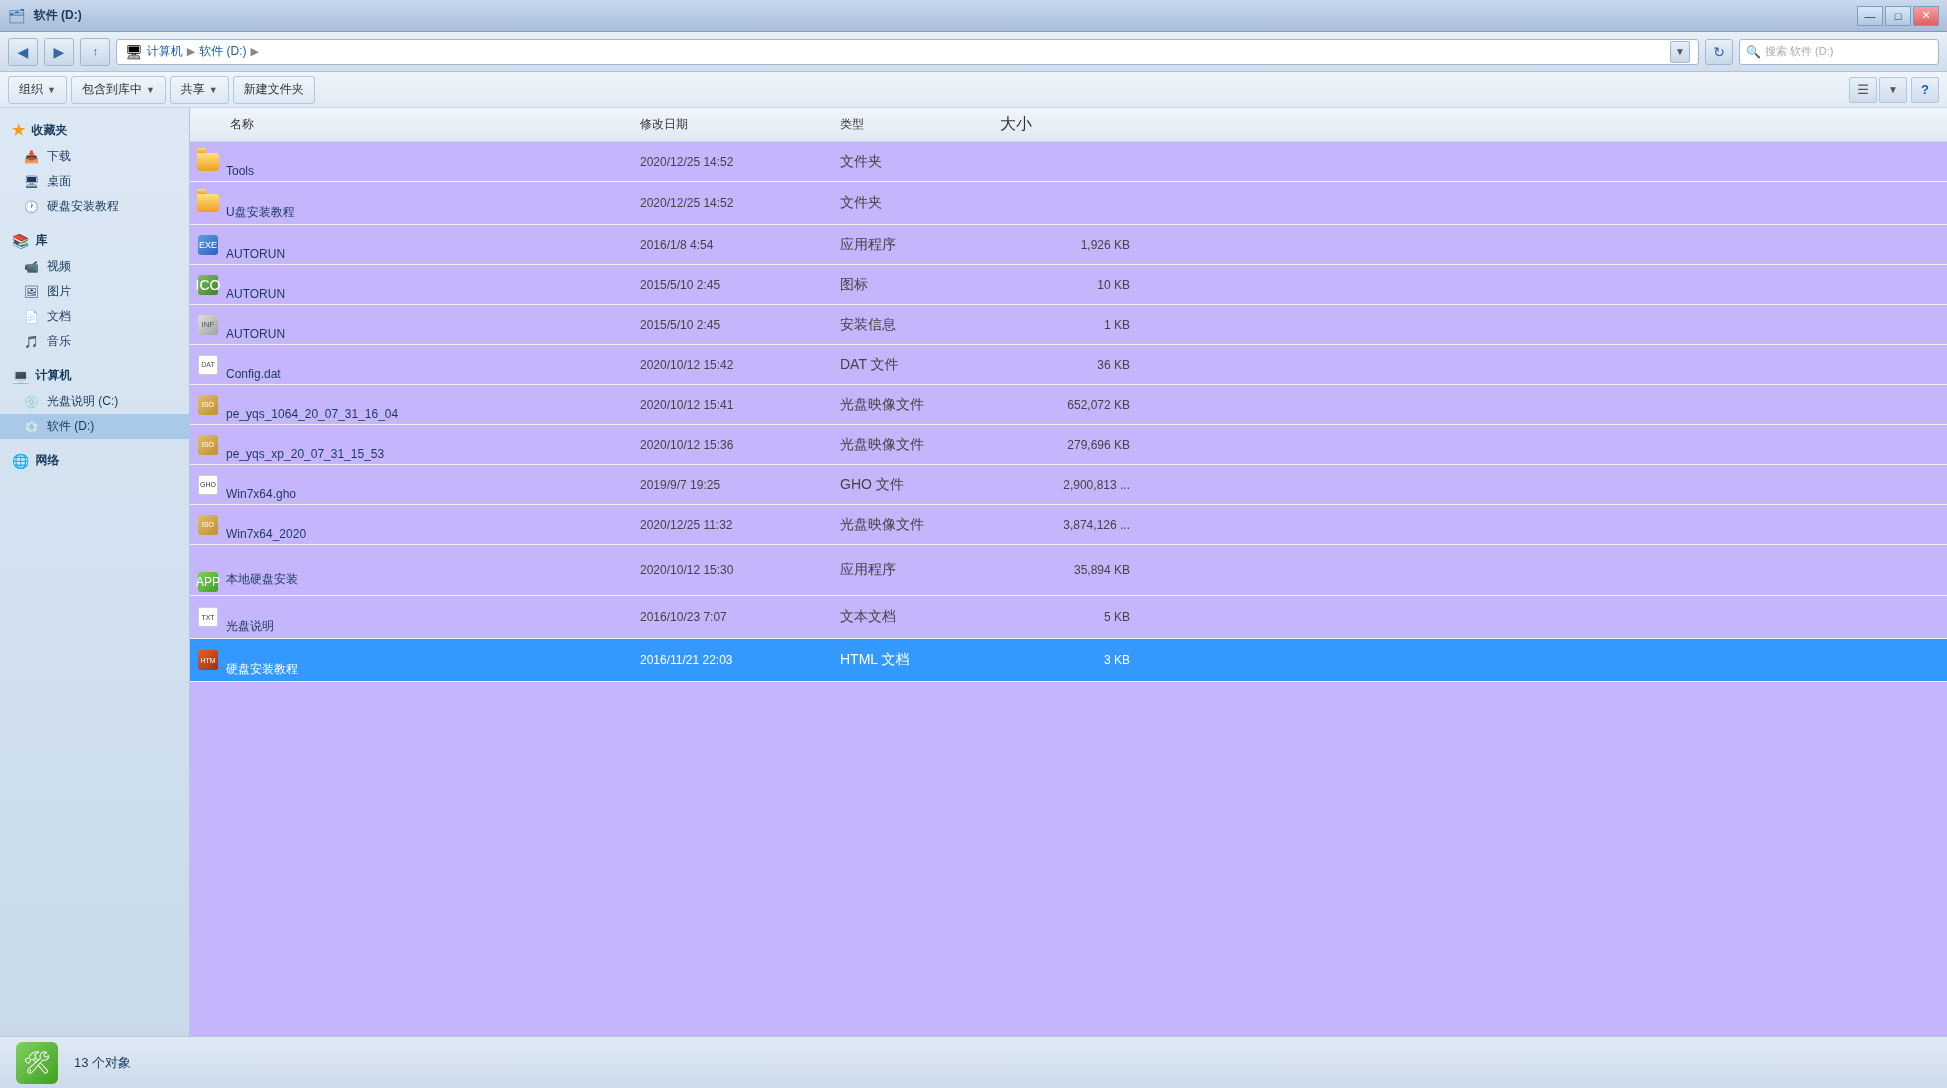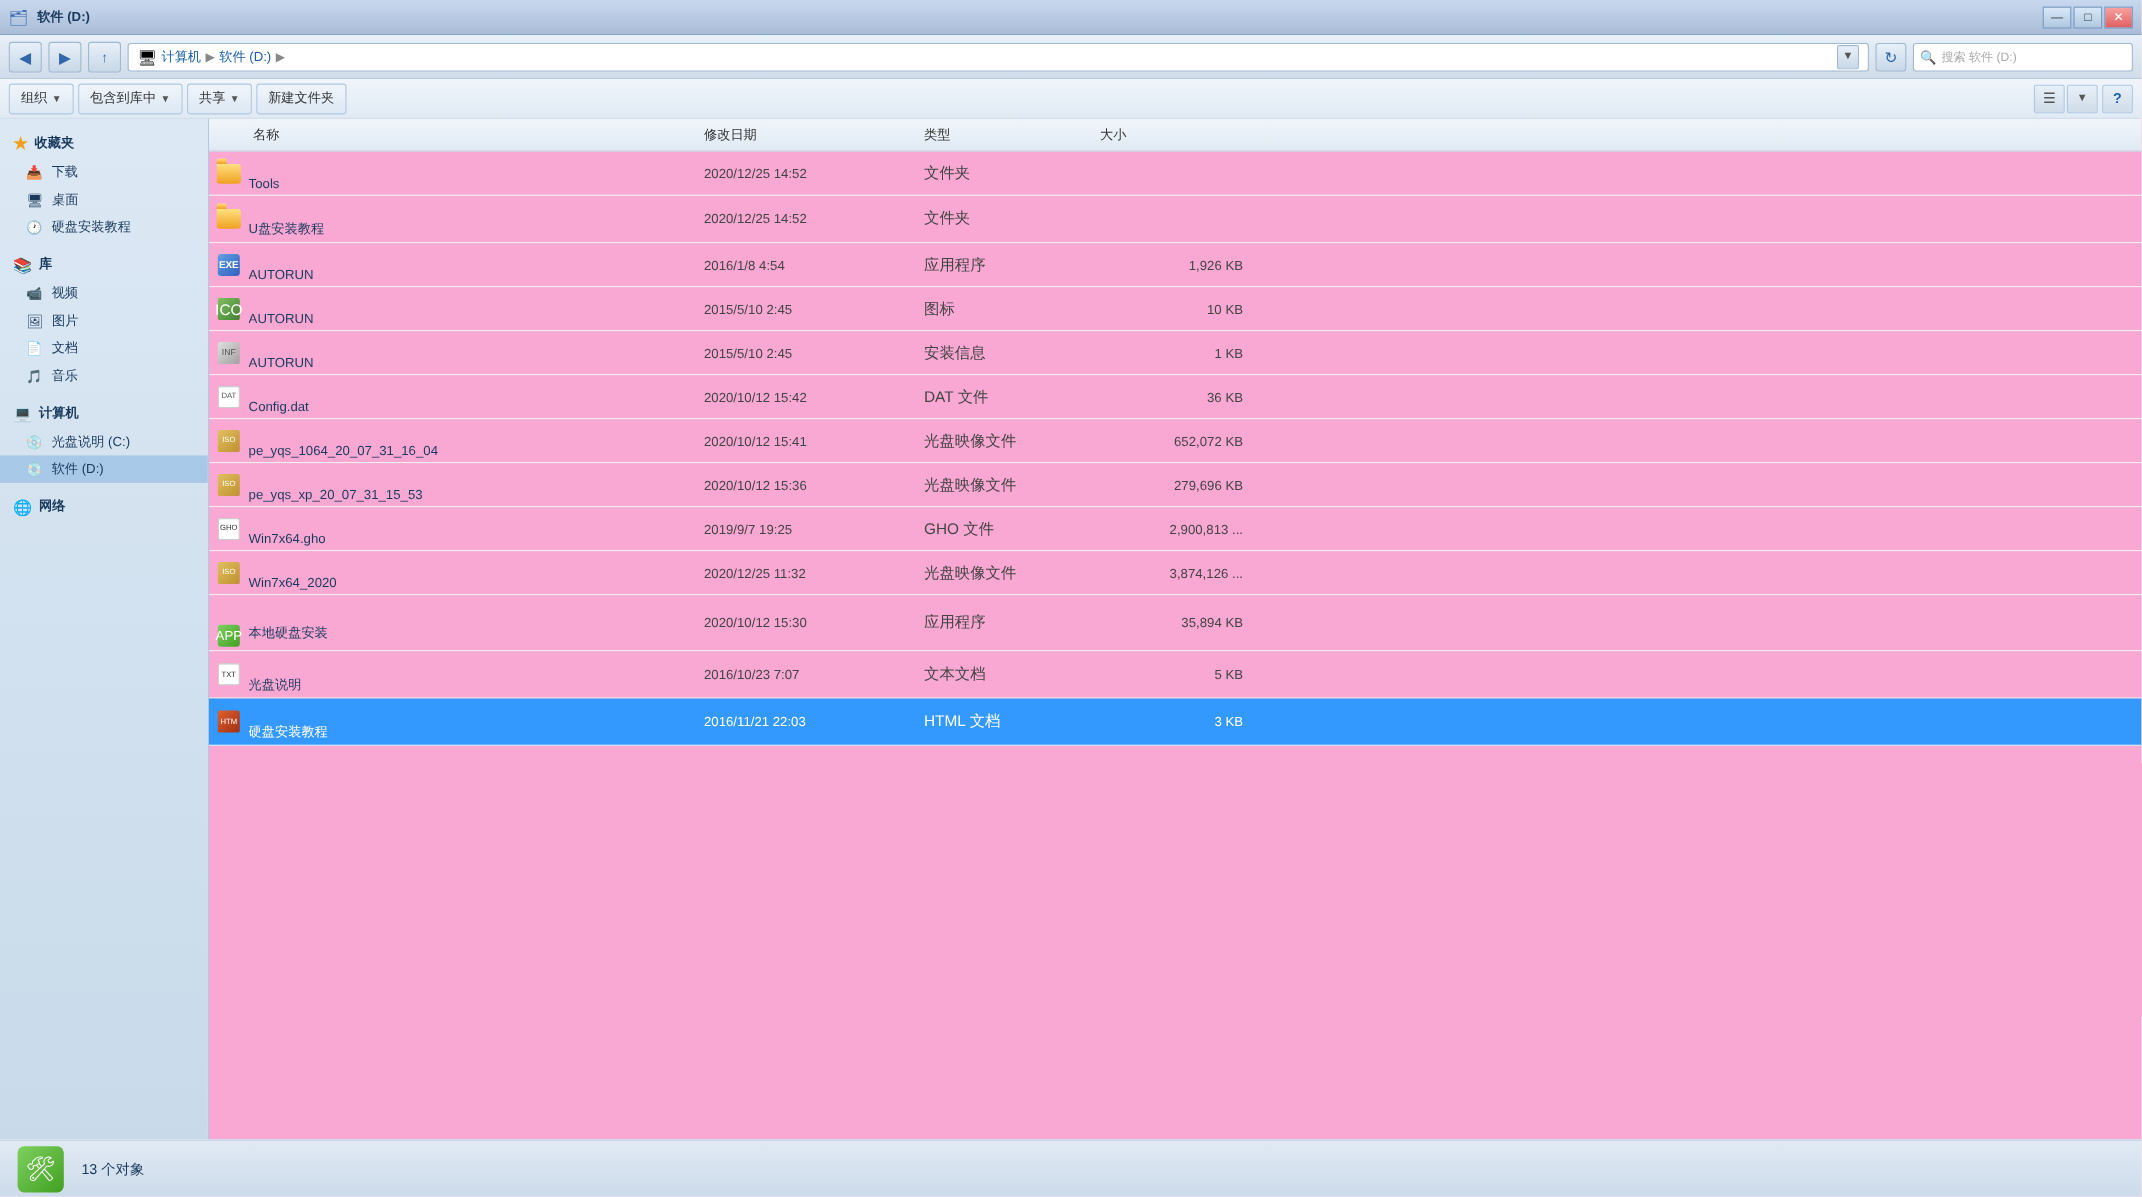--- a/index.html
+++ b/index.html
@@ -244,21 +244,21 @@
       cursor: pointer;
     }
     .sidebar-item.active {
       background: rgba(100,160,220,0.4);
     }
 
     
     .file-list {
       flex: 1;
       overflow-y: auto;
-      background: #f9a8d4;
+      background: #c4b5fd;
     }
     .file-list-header {
       display: flex;
       align-items: center;
       padding: 6px 0;
       border-bottom: 1px solid #c8d8e8;
       background: linear-gradient(to bottom, #f0f5fa, #e0eaf4);
       position: sticky;
       top: 0;
       z-index: 10;
@@ -278,21 +278,21 @@
       cursor: pointer;
     }
     .col-type {
       width: 160px;
       font-size: 12px;
       color: #333;
       cursor: pointer;
     }
     .col-size {
       width: 150px;
-      font-size: 12px;
+      font-size: 16px;
       color: #333;
       cursor: pointer;
     }
     .file-row {
       display: flex;
       align-items: center;
       padding: 3px 0;
       border-bottom: 1px solid #f0f0f0;
       cursor: pointer;
     }
@@ -363,21 +363,21 @@
     .icon-exe {
       width: 20px;
       height: 20px;
       background: linear-gradient(135deg, #60a0e0, #3060c0);
       border-radius: 3px;
       display: flex;
       align-items: center;
       justify-content: center;
       font-size: 9px;
       color: #fff;
-      font-weight: bold;
+      font-weight: normal;
     }
     .icon-ico {
       width: 20px;
       height: 20px;
       background: linear-gradient(135deg, #80c060, #408030);
       border-radius: 2px;
       display: flex;
       align-items: center;
       justify-content: center;
       font-size: 14px;

